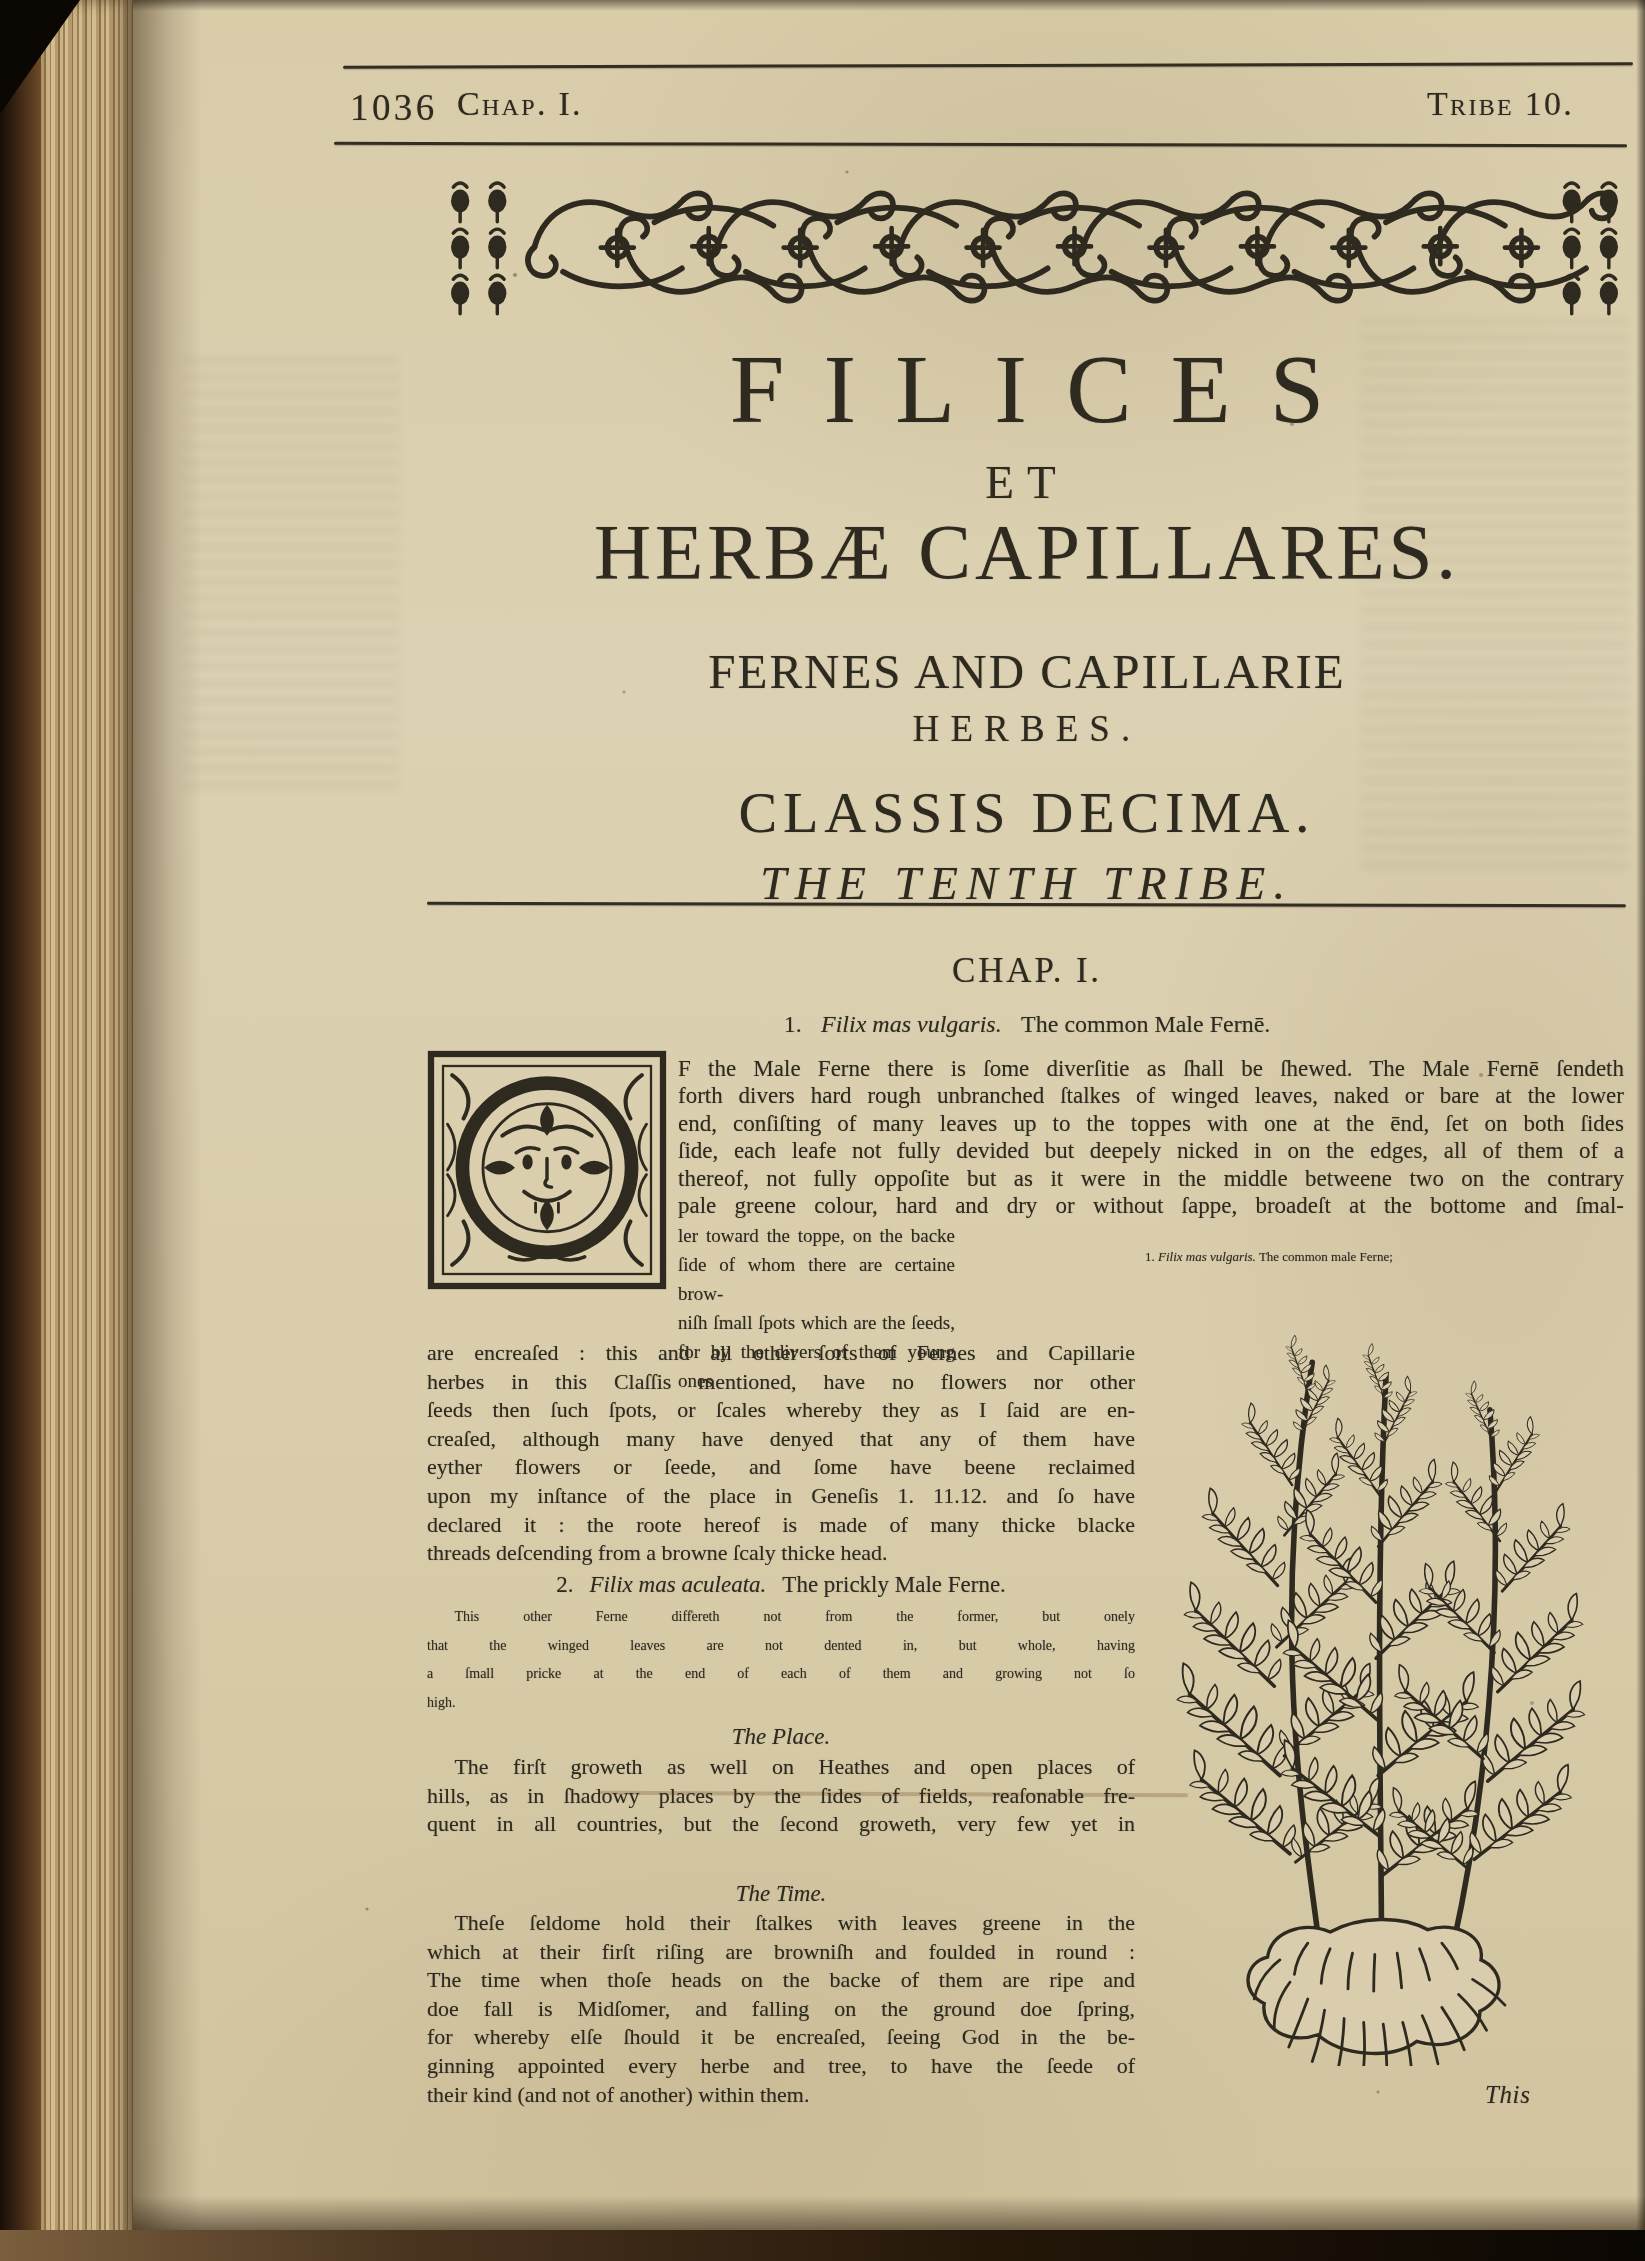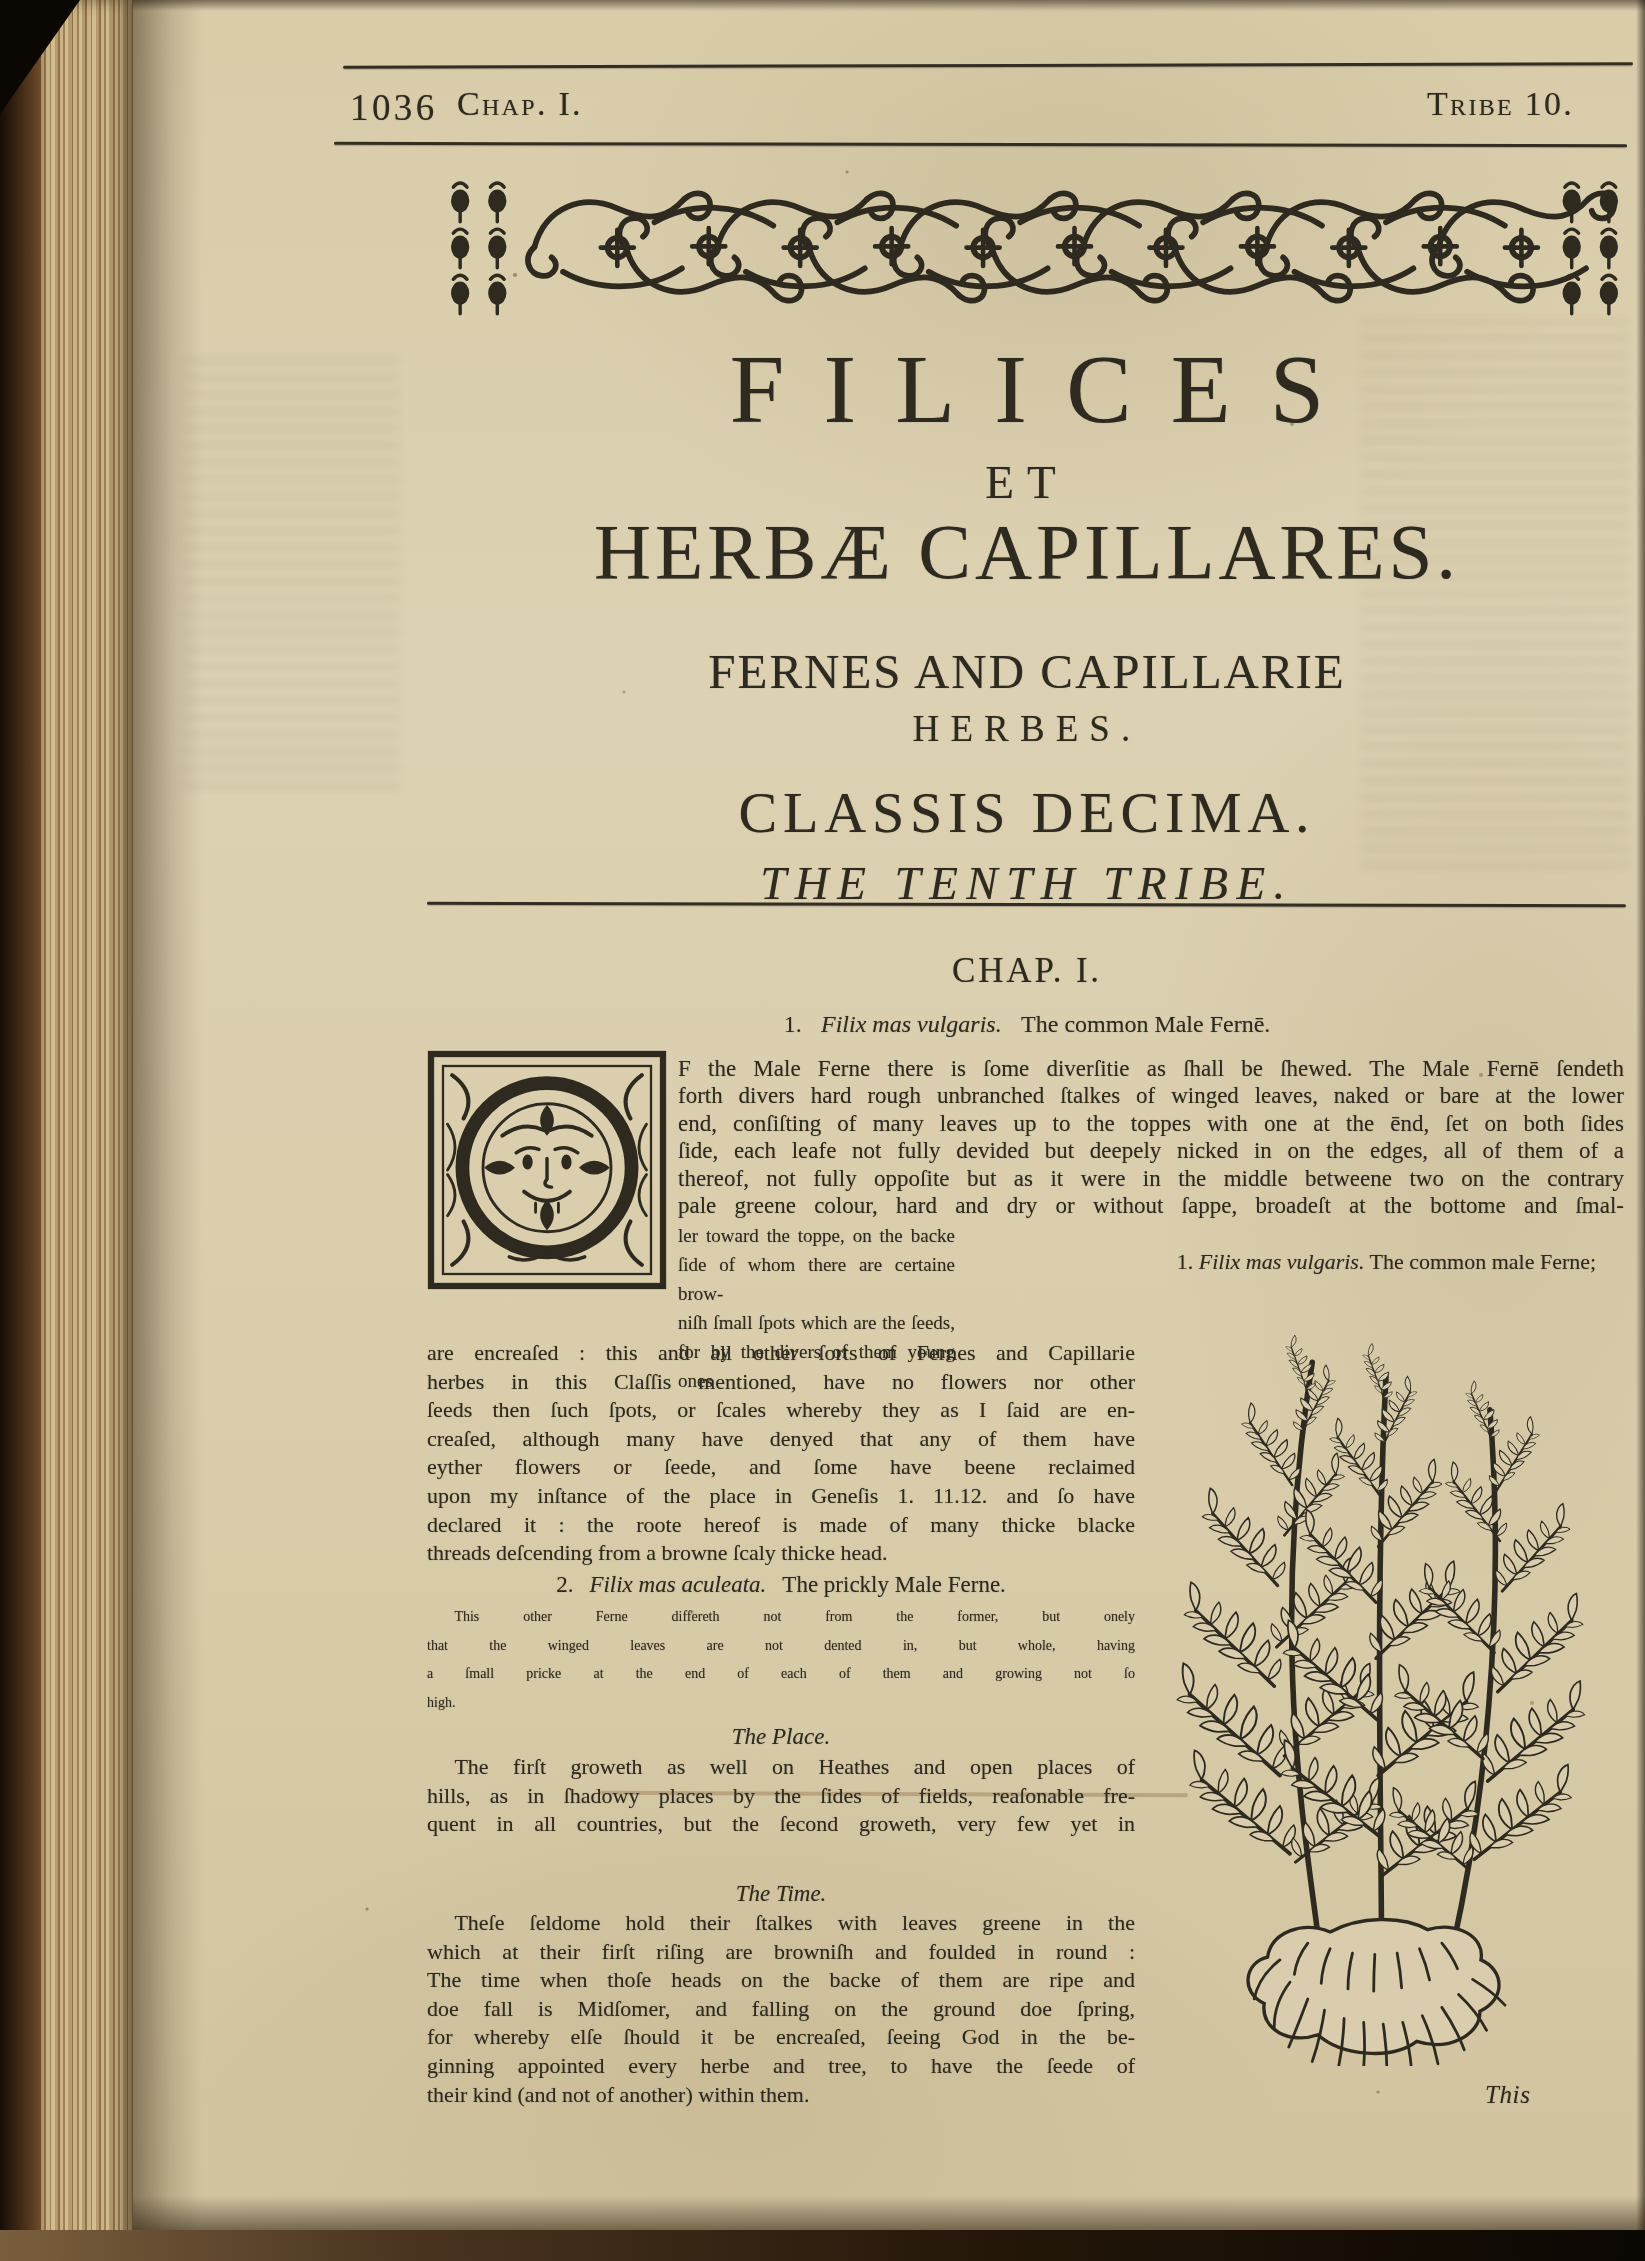--- a/index.html
+++ b/index.html
@@ -78,21 +78,21 @@
   .b-introwide{left:678px;top:1055px;width:946px;font-size:23px;line-height:27.4px}
   .b-intronarrow{left:678px;top:1221px;width:277px;font-size:19px;line-height:29px}
   .b-introrest{left:427px;top:1339px;width:708px;font-size:22px;line-height:28.6px}
   .h-species2{left:427px;top:1572px;width:708px;text-align:center;font-size:23px}
   .h-species2 .gap{display:inline-block;width:16px}
   .b-para2{left:427px;top:1603px;width:708px;font-size:14px;line-height:28.6px}
   .h-place{left:427px;top:1724px;width:708px;text-align:center;font-size:23px}
   .b-place{left:427px;top:1753px;width:708px;font-size:22px;line-height:28.6px}
   .h-time{left:427px;top:1881px;width:708px;text-align:center;font-size:23px}
   .b-time{left:427px;top:1909px;width:708px;font-size:22px;line-height:28.6px}
-  .figcap{left:1145px;top:1249px;width:483px;font-size:22px;text-align:center}
+  .figcap{left:1145px;top:1249px;width:483px;font-size:13px;text-align:left}
   .catchword{left:1485px;top:2081px;font-size:25px;font-style:italic;letter-spacing:0.6px}
   
   .band{left:443px;top:175px;width:1183px;height:144px}
   .dropcap{left:427px;top:1050px;width:240px;height:240px}
   .fern{left:1140px;top:1284px;width:492px;height:782px}
   svg .ln{stroke:#2e2a20;fill:none;stroke-linecap:round}
   svg .fill{fill:#2e2a20;stroke:none}
   svg .leaf{fill:#d9cdae;stroke:#2e2a20;stroke-width:4}
   svg .wood{fill:#d9cdae;stroke:#2e2a20;stroke-width:6}
 </style>

